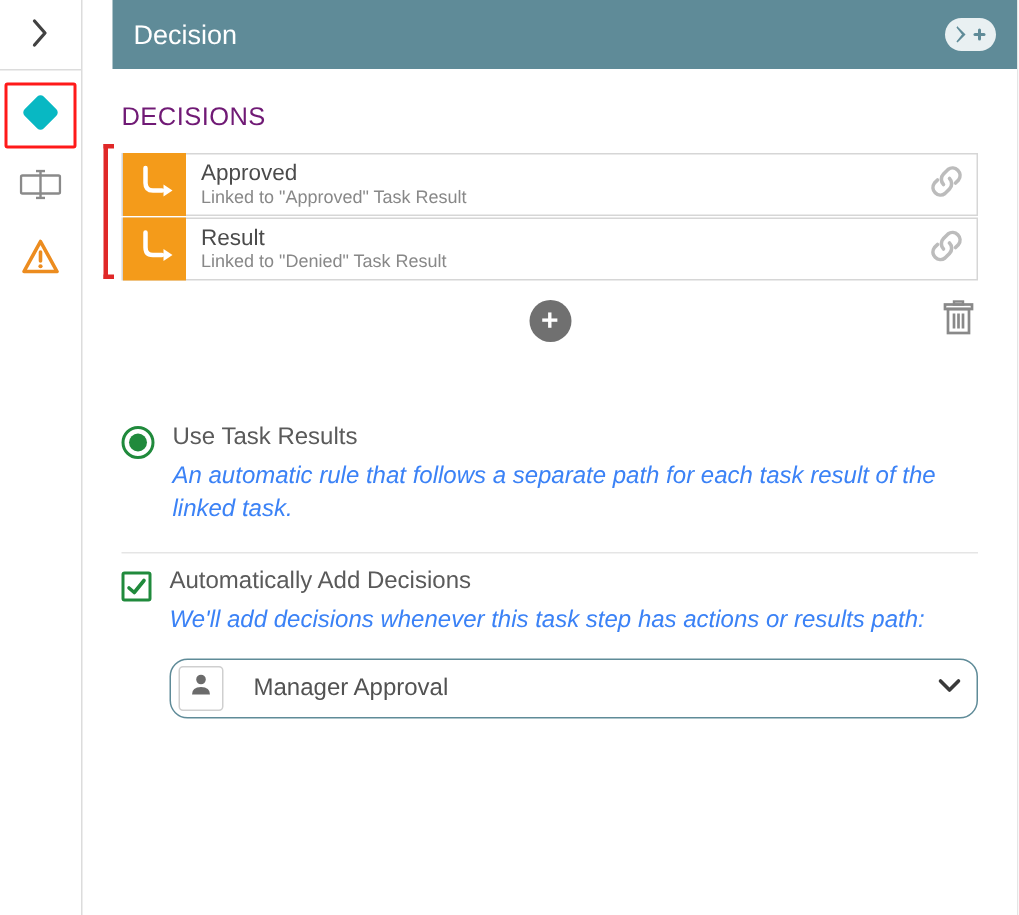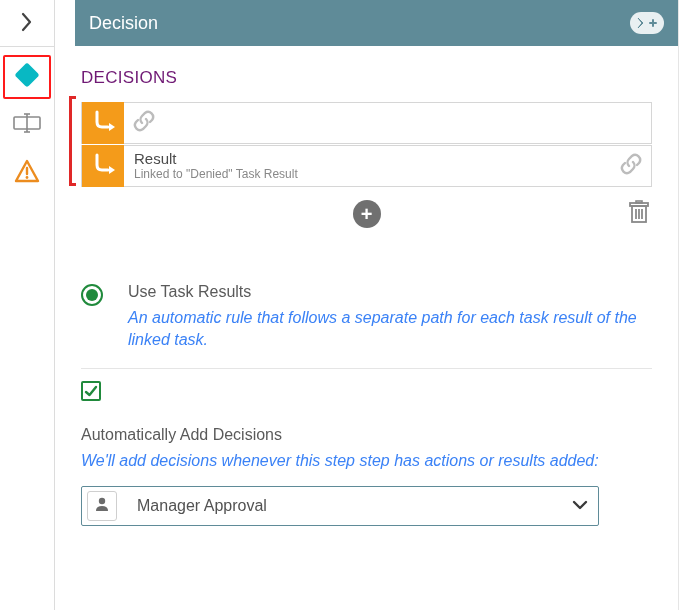--- a/index.html
+++ b/index.html
@@ -191,23 +191,23 @@
     justify-content: center;
     color: #898989;
     cursor: pointer;
   }
 
   .rule-option {
     display: flex;
     align-items: flex-start;
     padding: 10px 0 18px 0;
     border-bottom: 1px solid #e5e5e5;
-    gap: 25px;
-  }
-  .rule-option:last-child { border-bottom: none; flex-direction: column; }
+    gap: 12px;
+  }
+  .rule-option:last-child { border-bottom: none; }
   .radio {
     width: 22px;
     height: 22px;
     border-radius: 50%;
     border: 2px solid #208a3c;
     display: flex;
     align-items: center;
     justify-content: center;
     flex-shrink: 0;
     margin-top: 1px;
@@ -235,21 +235,21 @@
   .checkbox.checked svg { display: block; }
   .checkbox svg { display: none; }
   .option-text { flex: 1; }
   .option-title { font-size: 16px; color: #5a5a5a; margin-bottom: 6px; }
   .option-desc { font-size: 16px; color: #3b82f6; line-height: 1.35; font-style: italic; }
 
   .task-select {
     margin-top: 14px;
     height: 40px;
     border: 1px solid #5f8b98;
-    border-radius: 2px;
+    border-radius: 12px;
     display: flex;
     align-items: center;
     background: #fff;
     cursor: pointer;
   }
   .task-select-iconbox {
     width: 30px;
     height: 30px;
     border: 1px solid #cfcfcf;
     border-radius: 3px;
@@ -336,20 +336,24 @@
         <div class="decisions-bracket"></div>
         <div class="decision-row">
           <div class="decision-iconbox">
             <span>
               <svg width="28" height="28" viewBox="0 0 28 28" fill="none">
                   <path d="M8 5 v10 q0 5 5 5 h6" stroke="#ffffff" stroke-width="3" fill="none" stroke-linecap="round"></path>
                   <polygon points="20,16 26,20 20,24" fill="#ffffff"></polygon>
                 </svg>
             </span>
           </div>
+          <div class="decision-labels">
+            <div class="decision-name">Approved</div>
+            <div class="decision-sub">Linked to "Approved" Task Result</div>
+          </div>
           <div class="decision-link">
             <span>
               <svg width="24" height="24" viewBox="0 0 24 24" fill="none">
                   <path d="M10 14 a5 5 0 0 1 0-7 l3-3 a5 5 0 0 1 7 7 l-2 2" stroke="currentColor" stroke-width="2.4" stroke-linecap="round"></path>
                   <path d="M14 10 a5 5 0 0 1 0 7 l-3 3 a5 5 0 0 1-7-7 l2-2" stroke="currentColor" stroke-width="2.4" stroke-linecap="round"></path>
                 </svg>
             </span>
           </div>
         </div>
         <div class="decision-row">
@@ -405,21 +409,21 @@
       <div class="rule-option" style="border-bottom:none;">
         <div class="checkbox checked">
           <span>
             <svg width="14" height="14" viewBox="0 0 14 14">
                 <polyline points="2,8 5.5,11 12,3" fill="none" stroke="#208a3c" stroke-width="2.4" stroke-linecap="round" stroke-linejoin="round"></polyline>
               </svg>
           </span>
         </div>
         <div class="option-text">
           <div class="option-title">Automatically Add Decisions</div>
-          <div class="option-desc">We'll add decisions whenever this step step has actions or results added:</div>
+          <div class="option-desc">We'll add decisions whenever this task step has actions or results path:</div>
 
           <div class="task-select">
             <div class="task-select-iconbox">
               <span>
                 <svg width="18" height="18" viewBox="0 0 18 18" fill="none">
                   <circle cx="9" cy="6" r="3.2" fill="#6b6b6b"></circle>
                   <path d="M3 16 q0-5 6-5 q6 0 6 5" fill="#6b6b6b"></path>
                 </svg>
               </span>
             </div>

